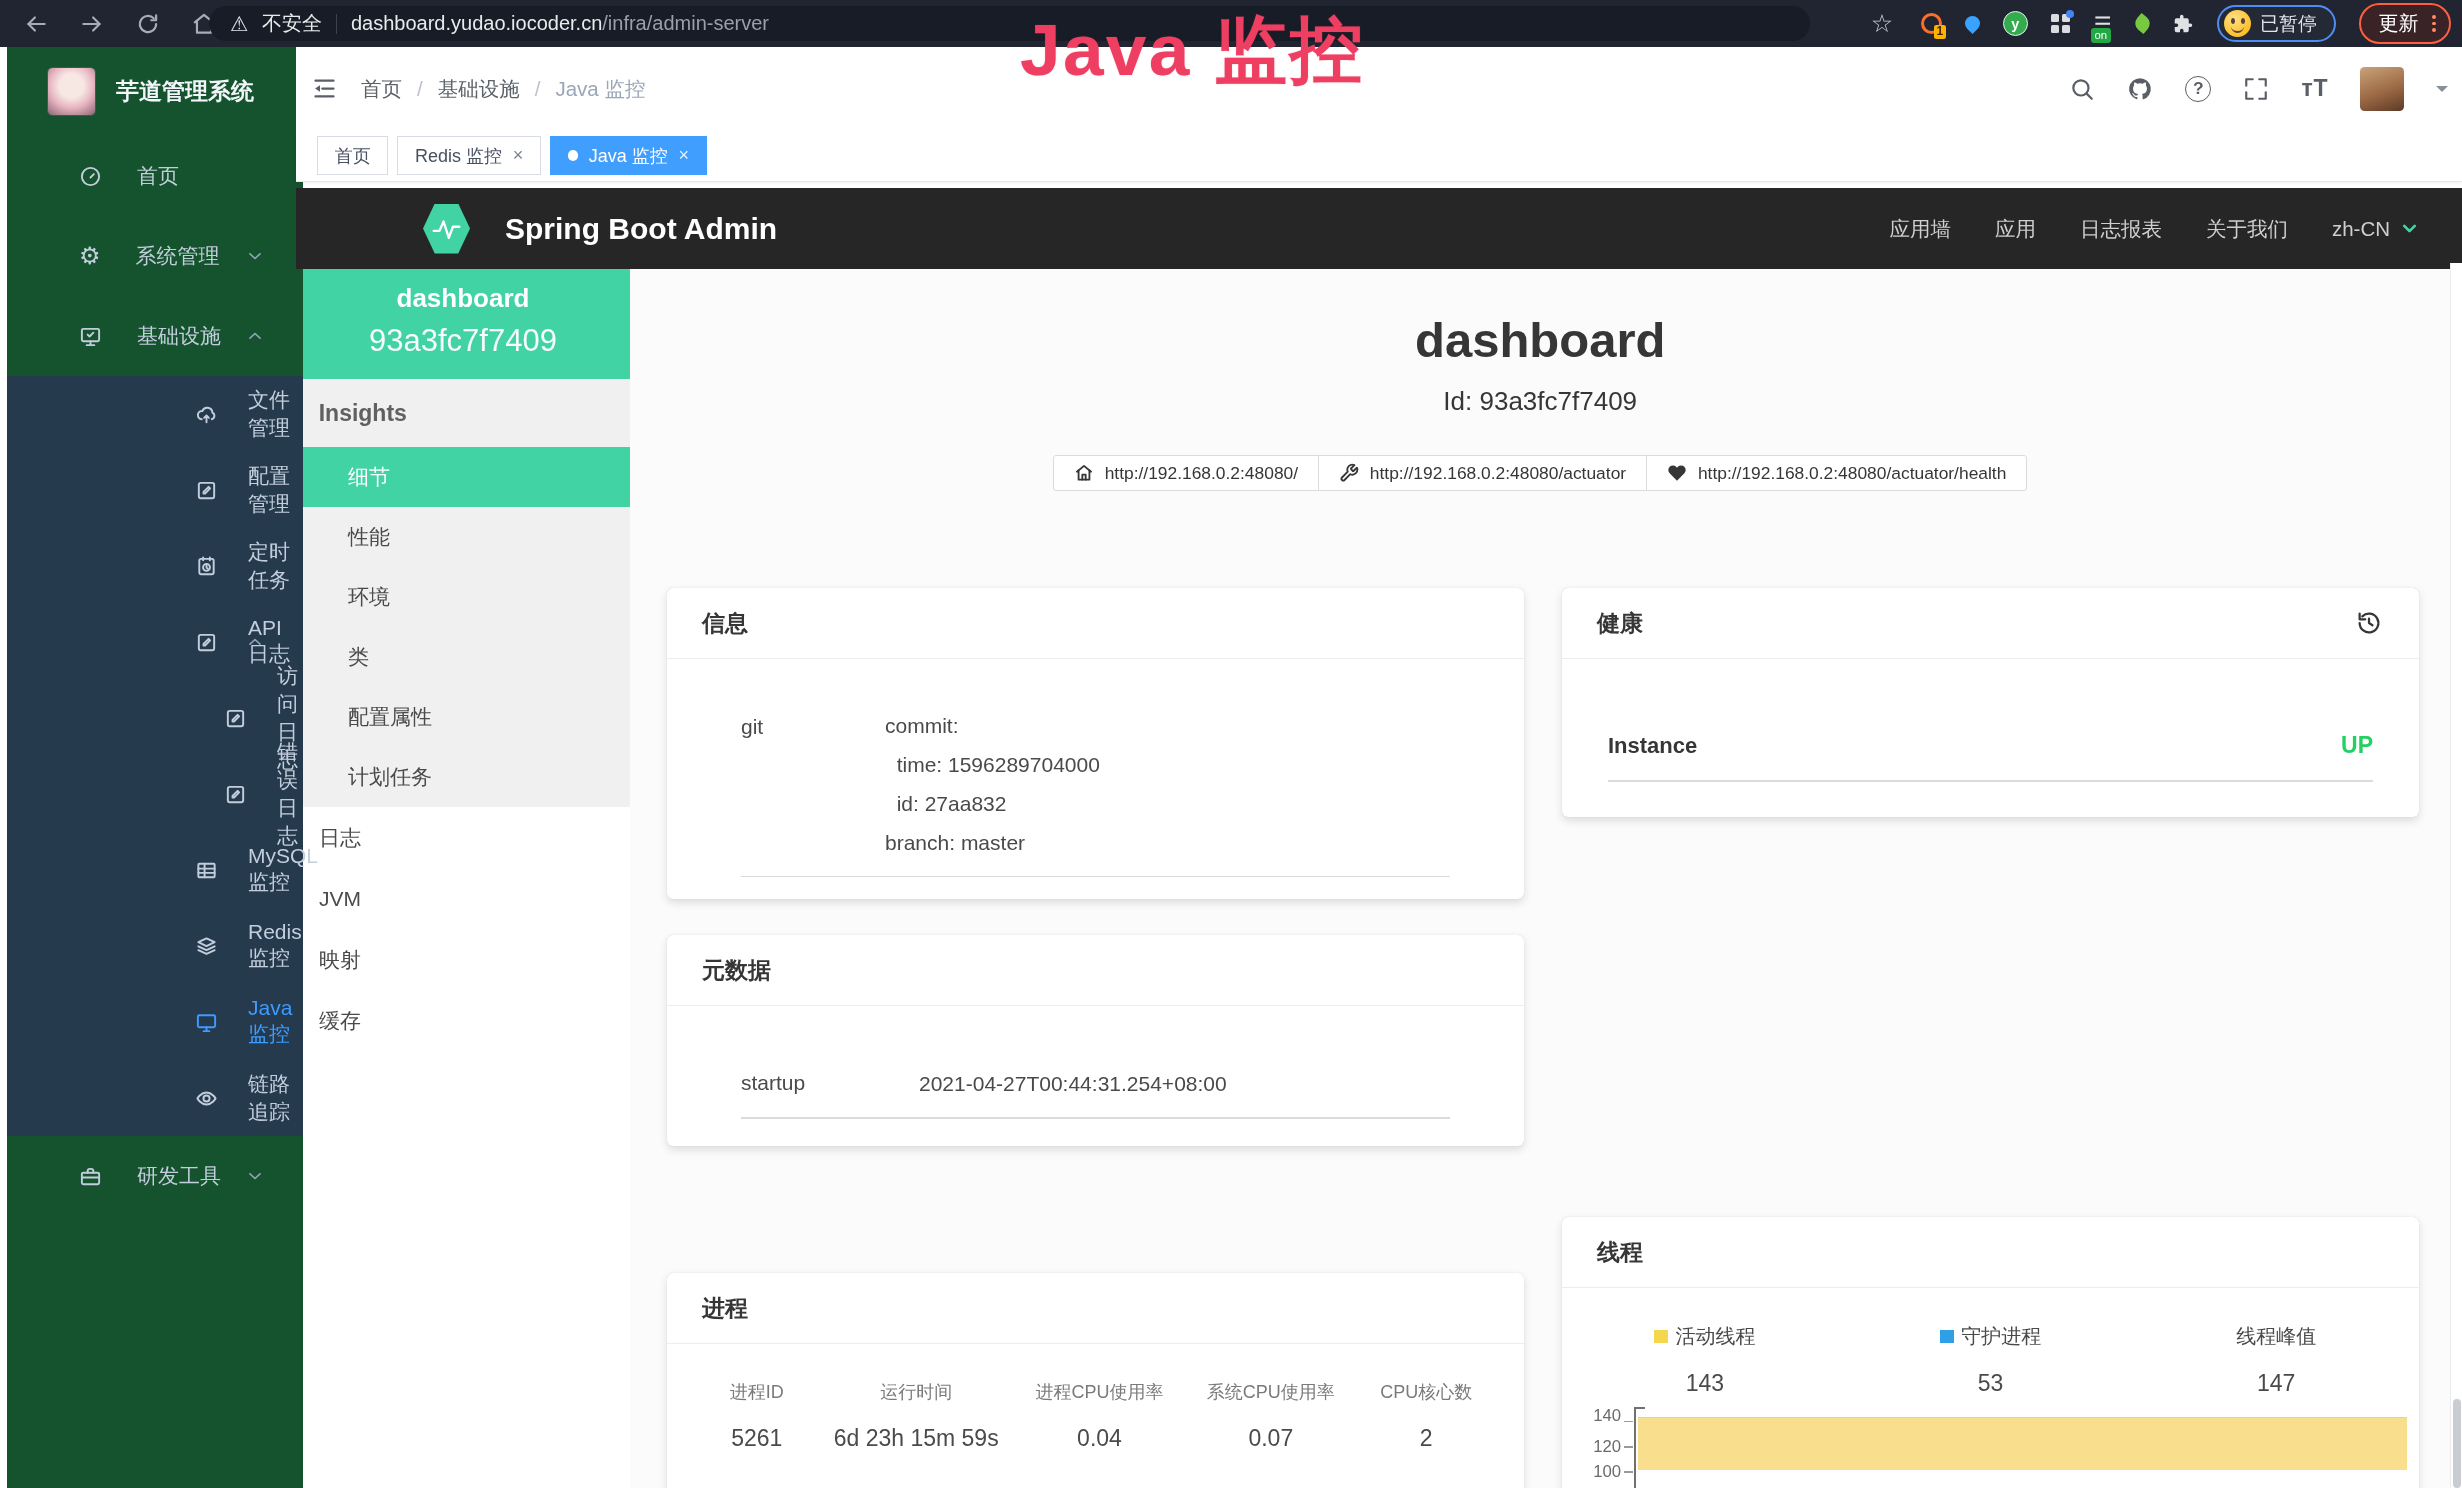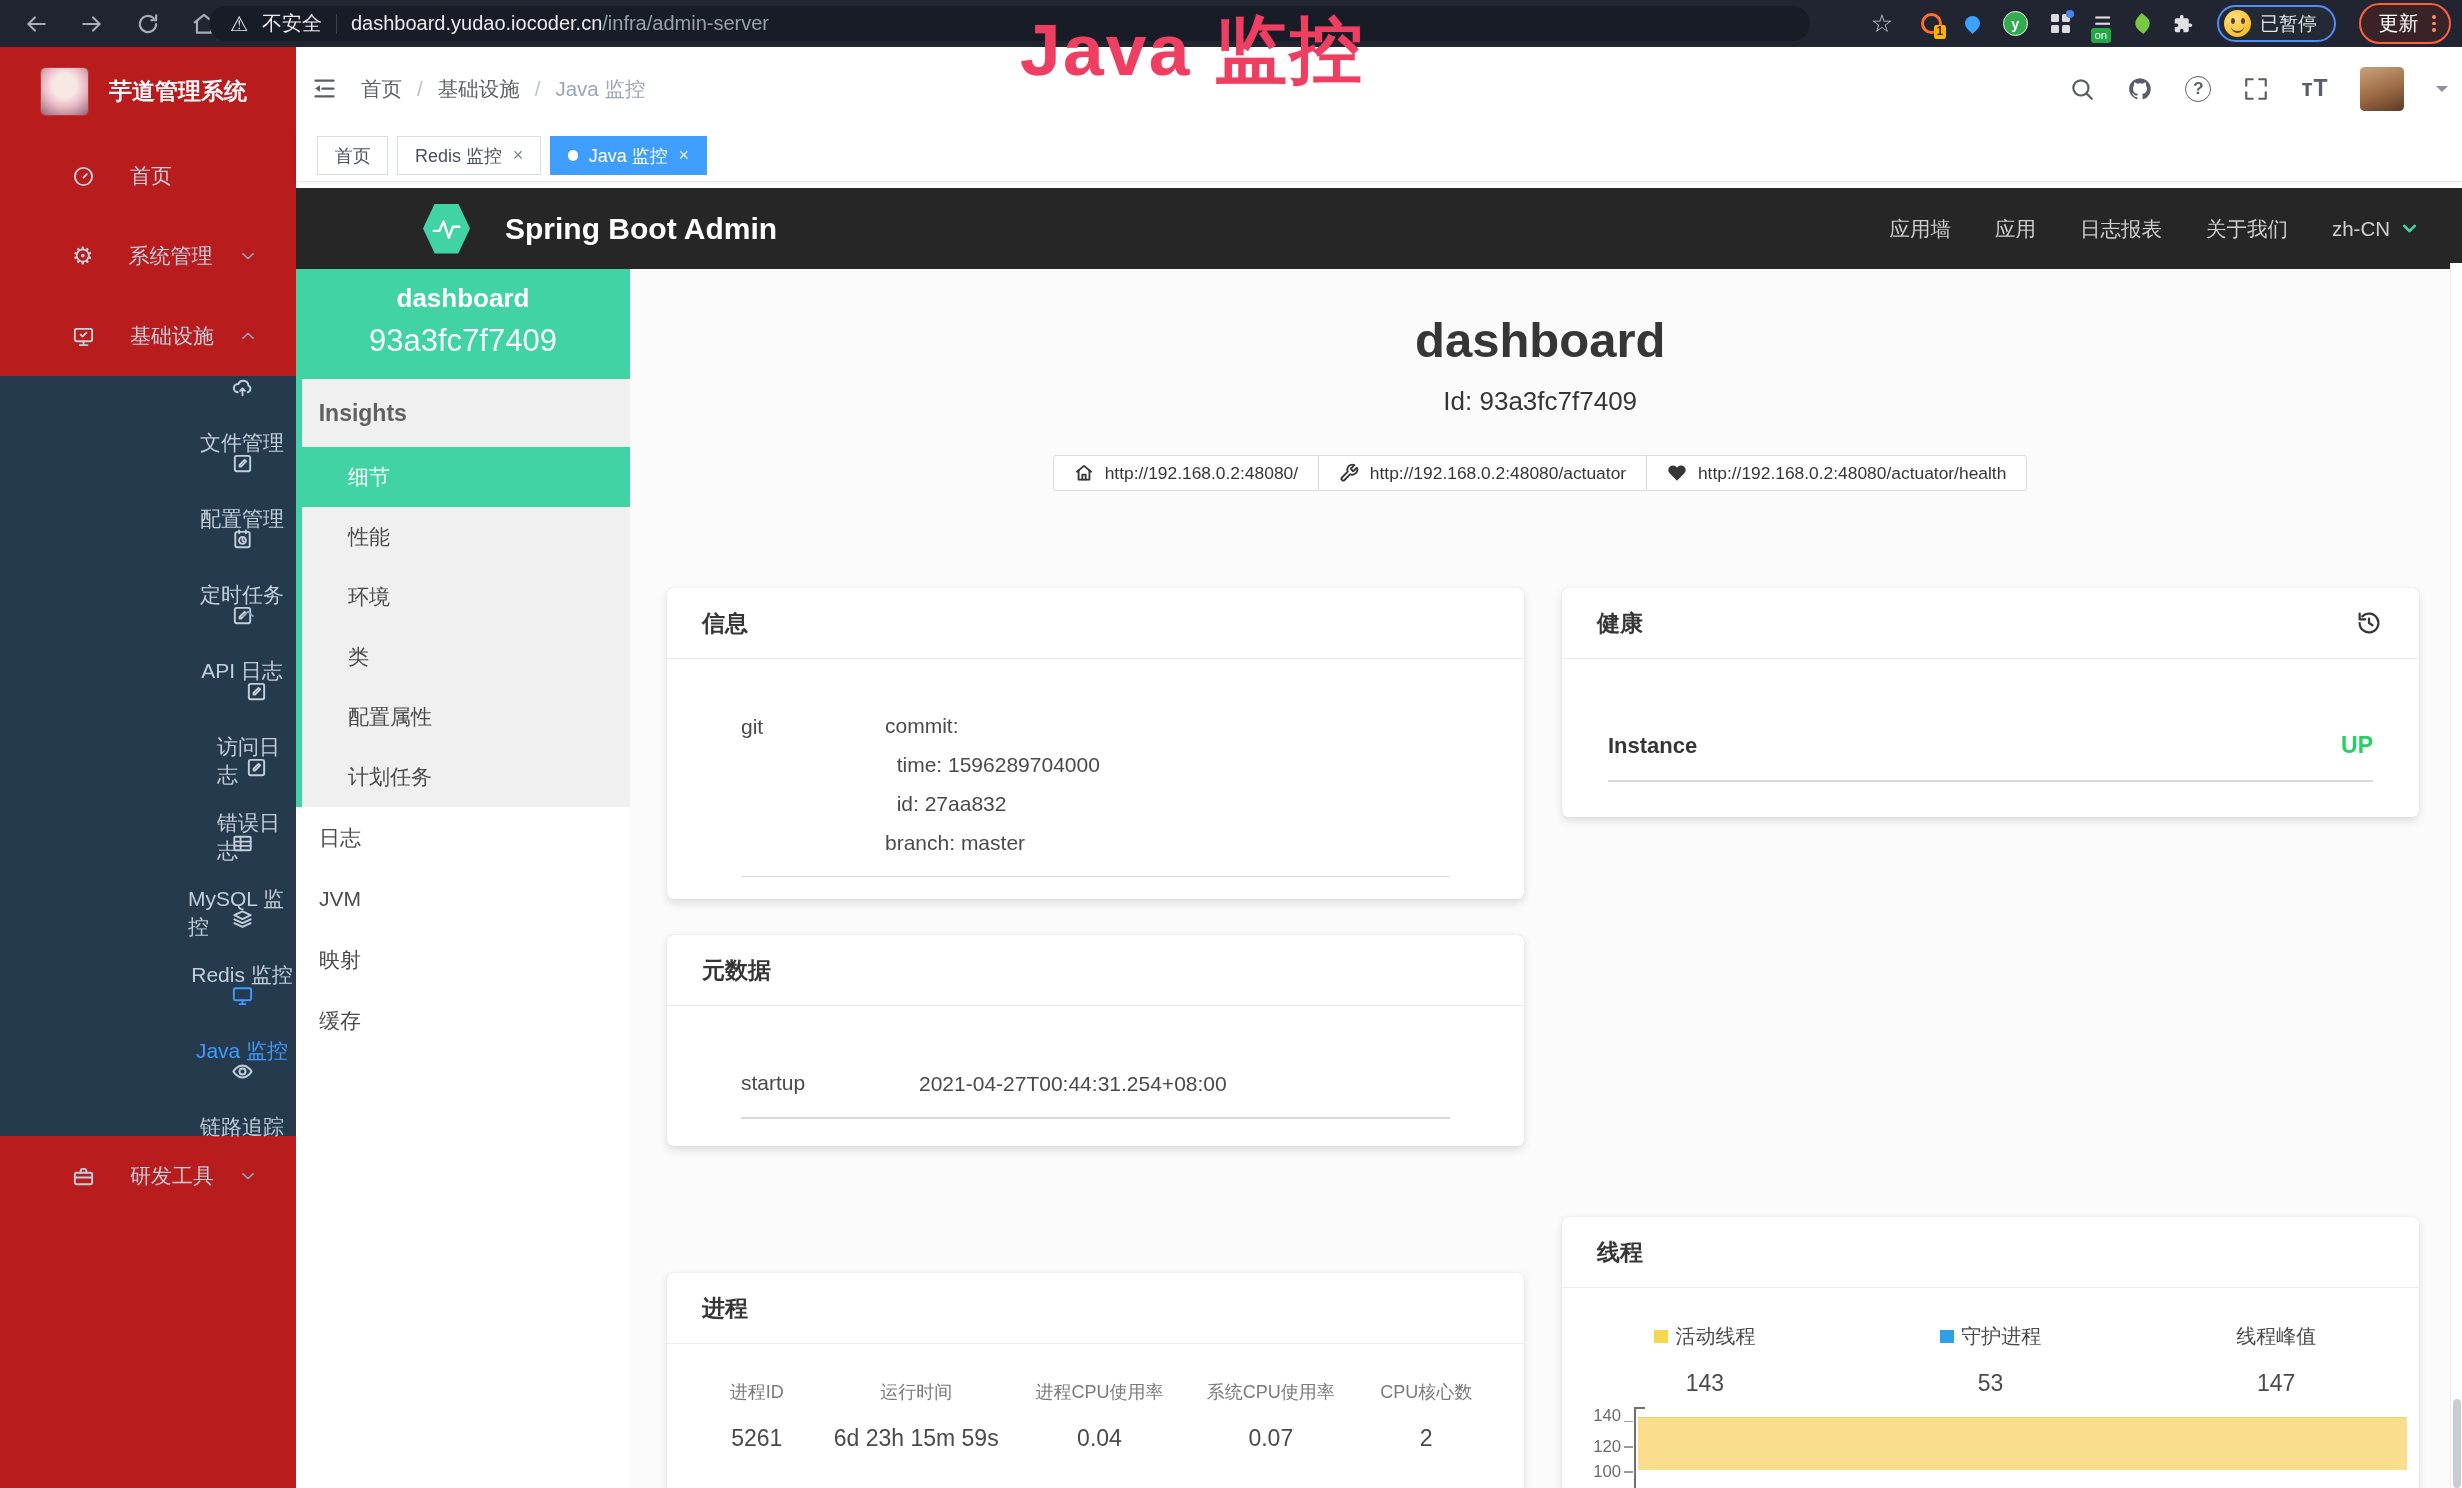--- a/index.html
+++ b/index.html
@@ -36,28 +36,28 @@
   .face::after{content:"";position:absolute;left:6.8px;top:14.4px;width:13px;height:6.8px;border-bottom:2.3px solid #5d4037;border-radius:0 0 6.8px 6.8px;}
   .chip-label{color:#dfe3ea;font-size:19px;}
   .update{display:flex;align-items:center;gap:12px;border:2.3px solid #ff5f3c;border-radius:20.5px;background:#3a2327;padding:4.6px 12px 4.6px 18px;color:#fff;font-size:20px;cursor:pointer;}
   .kebab{display:flex;flex-direction:column;gap:3px;padding:1.5px;}
   .kebab i{width:3.8px;height:3.8px;border-radius:50%;background:#ff8a63;}
 
   
   .annot{position:absolute;left:1020px;top:1.5px;z-index:60;font-size:73px;font-weight:bold;color:#ee3f63;letter-spacing:2.3px;pointer-events:none;text-shadow:0 0 1.5px rgba(238,63,99,.35);}
 
   
-  .appside{position:absolute;left:0;top:47px;width:296px;bottom:0;background:#b91c1c;color:#c3cedd;z-index:5;}
+  .appside{position:absolute;left:7px;top:47px;width:296px;bottom:0;background:#14532d;color:#c3cedd;z-index:5;}
   .logo-row{display:flex;align-items:center;gap:21px;height:89px;padding-left:41px;}
   .logo-img{width:47px;height:47px;border-radius:4.6px;background:radial-gradient(circle at 50% 38%,#f7e8e4 0 32%,#e9b7c3 58%,#8d6477);box-shadow:0 0 0 0.8px rgba(255,255,255,.15);}
   .app-title{font-size:23px;font-weight:bold;color:#f2f6fa;}
   .mi{position:relative;display:flex;align-items:center;height:80px;padding-left:72px;gap:35px;font-size:21px;cursor:pointer;}
   .mi .glyph{font-size:24px;line-height:24px;}
   .sub{background:#263a4e;}
-  .sub .mi{height:76px;padding-left:188px;gap:30px;flex-direction:column;}
+  .sub .mi{height:76px;padding-left:188px;gap:30px;}
   .sub .mi.l3{padding-left:217px;}
   .chev{position:absolute;right:38px;color:#93a3b6;}
   .chev .ic{width:20px;height:20px;}
   .mi.active{color:#3e9bff;}
 
   
   .topnav{position:absolute;left:296px;top:47px;right:0;height:83px;background:#fff;display:flex;align-items:center;z-index:10;}
   .fold{margin-left:15px;color:#5a5e66;cursor:pointer;}
   .fold .ic{width:27px;height:27px;}
   .crumbs{display:flex;align-items:center;gap:15px;font-size:20.5px;color:#5c6268;margin-left:23px;}

